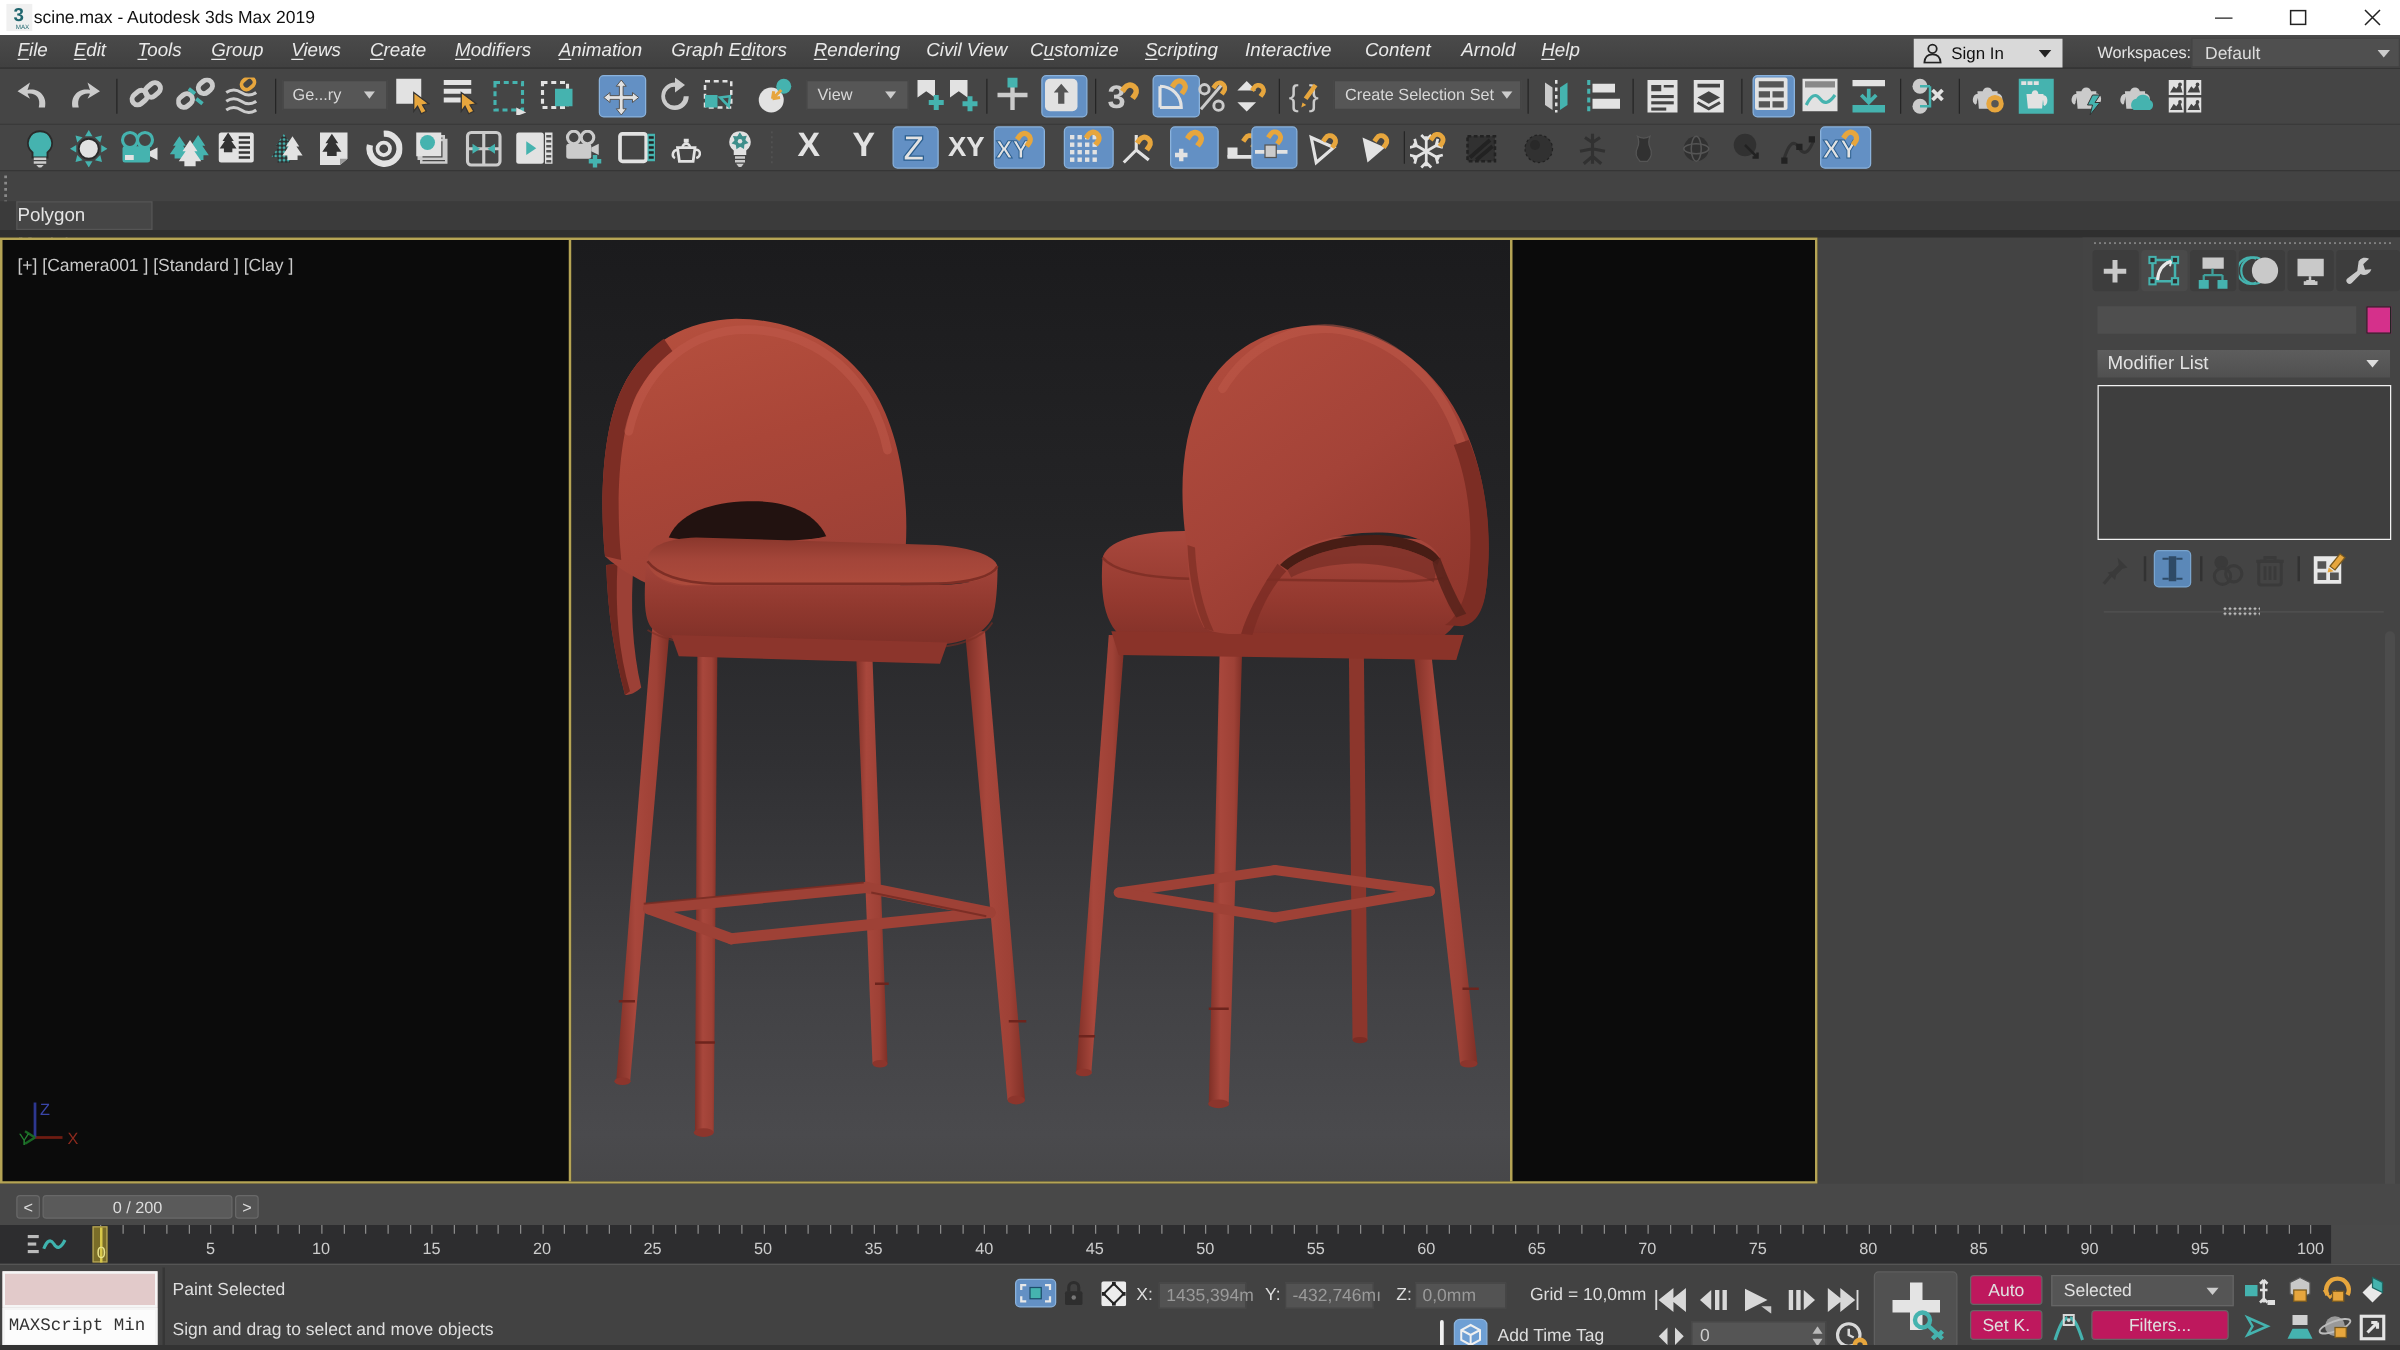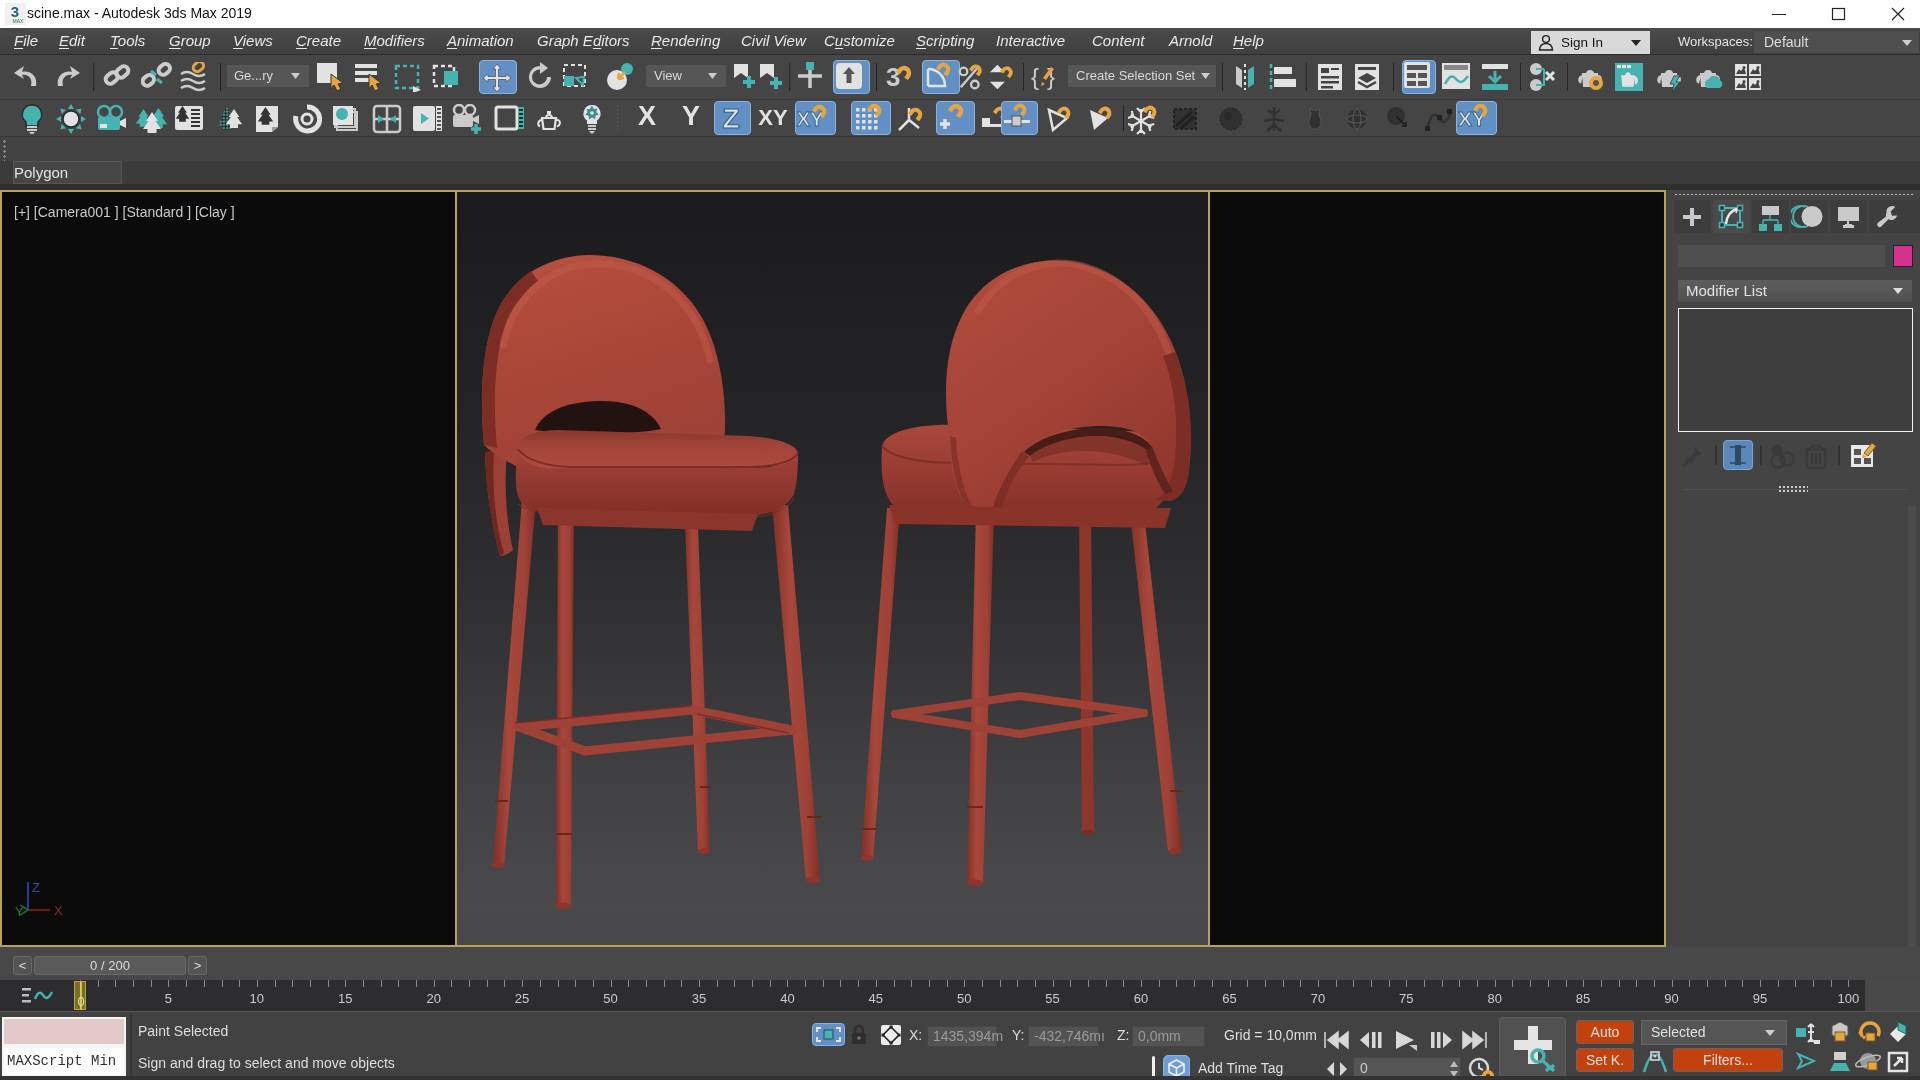--- a/index.html
+++ b/index.html
@@ -26,21 +26,21 @@
 
   
   #ribbontabs { left:0; top:137px; width:1920px; height:24px; background:#393939; }
   .rtab { position:absolute; top:0; height:24px; font-size:15px; color:#bdbdbd; text-align:center; line-height:24px; }
   #rtab-active { background:linear-gradient(#575757,#484848); color:#e8e8e8; border:1px solid #2e2e2e; border-bottom:none; }
   #polybar { left:0; top:161px; width:1920px; height:23px; background:#3b3b3b; }
   #polychip { left:13px; top:0px; width:109px; height:23px; background:#464646; border:1px solid #555; font-size:15px; color:#e4e4e4; line-height:21px; }
   #stripbelow { left:0; top:184px; width:1920px; height:6px; background:#2f2f2f; }
 
   
-  #viewport { left:0; top:190px; width:1666px; height:757px; background:#0b0b0b; border:2px solid #b5a455; }
+  #viewport { left:0; top:190px; width:1454px; height:757px; background:#0b0b0b; border:2px solid #b5a455; }
   #camarea { position:absolute; left:453px; top:0px; width:755px; height:753px;
     background:linear-gradient(#1b1b1d 0%, #242426 30%, #303033 55%, #424245 80%, #4a4a4d 95%, #474749 100%);
     border-left:2px solid #b5a455; border-right:2px solid #b5a455; }
   #vplabel { left:12px; top:12px; font-size:14px; color:#c9c9c9; }
 
   
   #rightpanel { left:1666px; top:190px; width:254px; height:823px; background:#444444; }
   .cptab { position:absolute; top:10px; width:37px; height:33px; background:#3d3d3d; border-radius:3px; }
   #namefield { left:12px; top:55px; width:207px; height:22px; background:#4e4e4e; }
   #colorswatch { left:227px; top:55px; width:20px; height:22px; background:#d5308b; border:1px solid #222; }
@@ -59,21 +59,21 @@
   #tslider0 { left:74px; top:1px; width:12px; height:29px; background:#7a6d28; border:1px solid #b5a455; }
 
   #statusbar { left:0; top:1011px; width:1920px; height:69px; background:#424242; border-top:1px solid #555; }
   #maxpink { left:2px; top:5px; width:124px; height:29px; background:#e2caca; border:2px solid #f5f5f5; }
   #maxwhite { left:2px; top:34px; width:124px; height:31px; background:#fcfcfc; border:2px solid #f5f5f5;
      font-family:"Liberation Mono",monospace; font-size:14px; color:#333; line-height:27px; padding-left:3px; white-space:nowrap; overflow:hidden;}
   #statussep { left:130px; top:2px; width:2px; height:64px; background:#363636; }
   .stattext { position:absolute; font-size:14px; color:#dedede; }
   .xyzlbl { position:absolute; font-size:14px; color:#dedede; }
   .xyzfield { position:absolute; top:14px; height:21px; background:#535353; border:1px solid #464646; color:#9a9a9a; font-size:14px; line-height:19px; padding-left:5px; }
-  .statbtn { position:absolute; height:24px; background:#c2410c; border:1px solid #656565; border-radius:3px; color:#e0e0e0; font-size:14px; text-align:center; }
+  .statbtn { position:absolute; height:24px; background:#be185d; border:1px solid #656565; border-radius:3px; color:#e0e0e0; font-size:14px; text-align:center; }
   #bottomstrip { left:0; top:1076px; width:1920px; height:4px; background:#333333; }
 </style>
 </head>
 <body>
 <div id="app">
 
   <div class="abs" id="titlebar">
     <svg class="abs" style="left:5px;top:3px" width="21" height="22" viewBox="0 0 21 22">
       <rect x="0" y="0" width="21" height="22" fill="#f0f0f0"></rect>
       <text x="10" y="14" font-size="15" font-weight="bold" fill="#20666e" text-anchor="middle" font-family="Liberation Sans">3</text>

